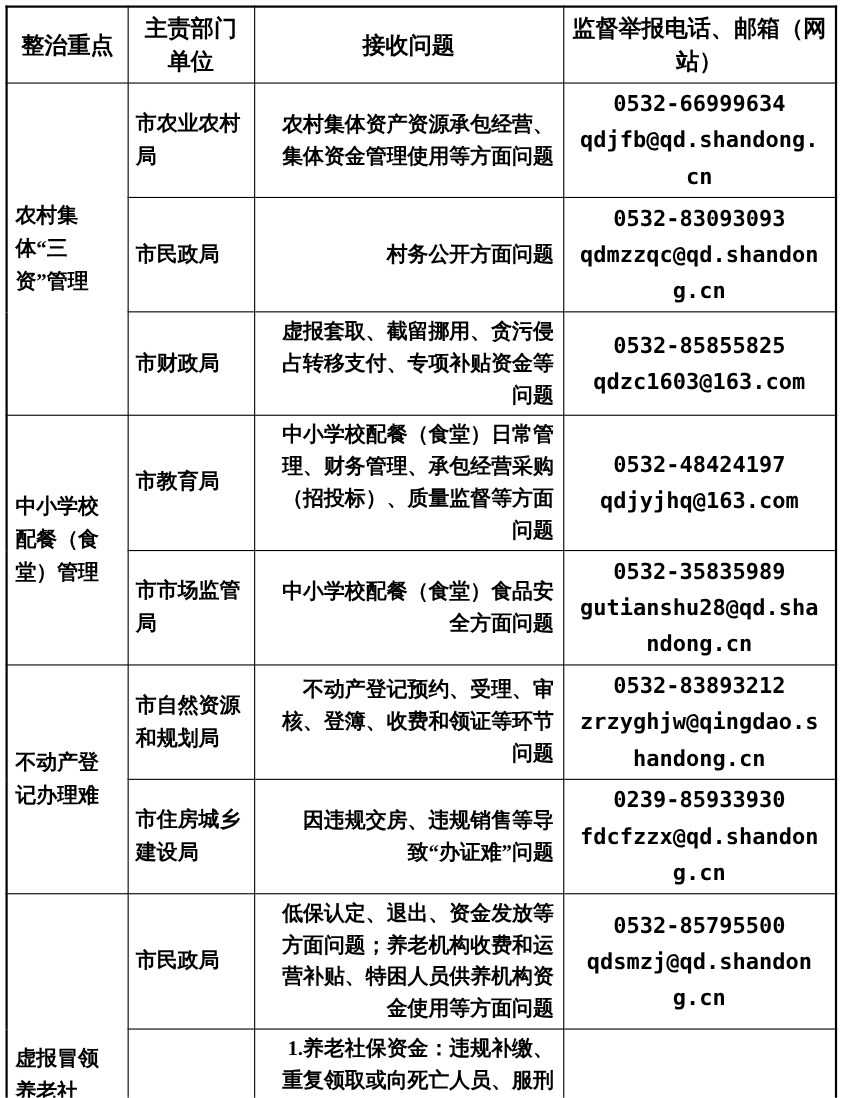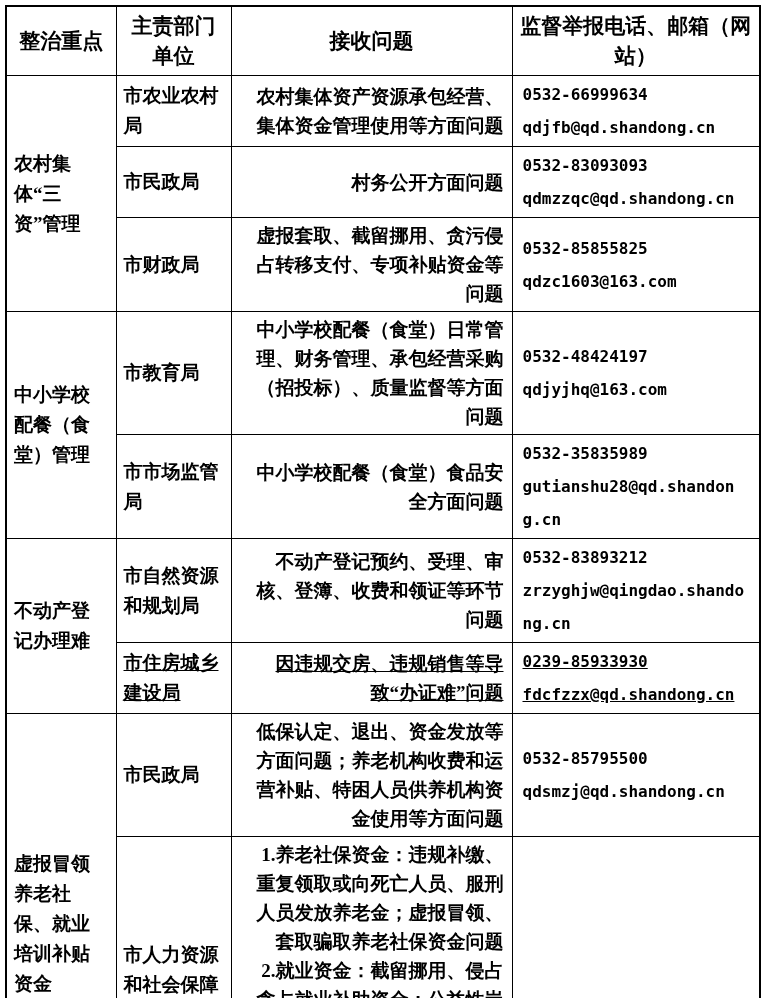--- a/index.html
+++ b/index.html
@@ -40,36 +40,37 @@
   }
   td.issues-cell{
     font-size:19px;
     line-height:29px;
     text-align:right;
     padding:3px 8px 3px 11px;
     white-space:pre-line;
   }
   td.contact-cell{
     font-family:"DejaVu Sans Mono","Liberation Mono",monospace;
-    font-size:16px;
+    font-size:20px;
     line-height:33px;
     font-weight:bold;
+    text-align:center;
     word-break:break-all;
     padding:2px 10px;
     margin-left:36px;
   }
   td.contact-cell .phone,td.contact-cell .email{display:block;}
   tr.r-header{height:63px;}
   tr.r1{height:66px;}
   tr.r2{height:60px;}
   tr.r3{height:60px;}
   tr.r4{height:92px;}
   tr.r5{height:89px;}
   tr.r6{height:92px;}
-  tr.r7{height:71px;text-decoration:underline;}
+  tr.r7{height:71px;}
   tr.r8{height:109px;}
   tr.r9{height:271px;}
   td.last-contact{position:relative;}
 </style>
 </head>
 <body>
 
 <table class="report">
   <colgroup>
     <col class="c1">

